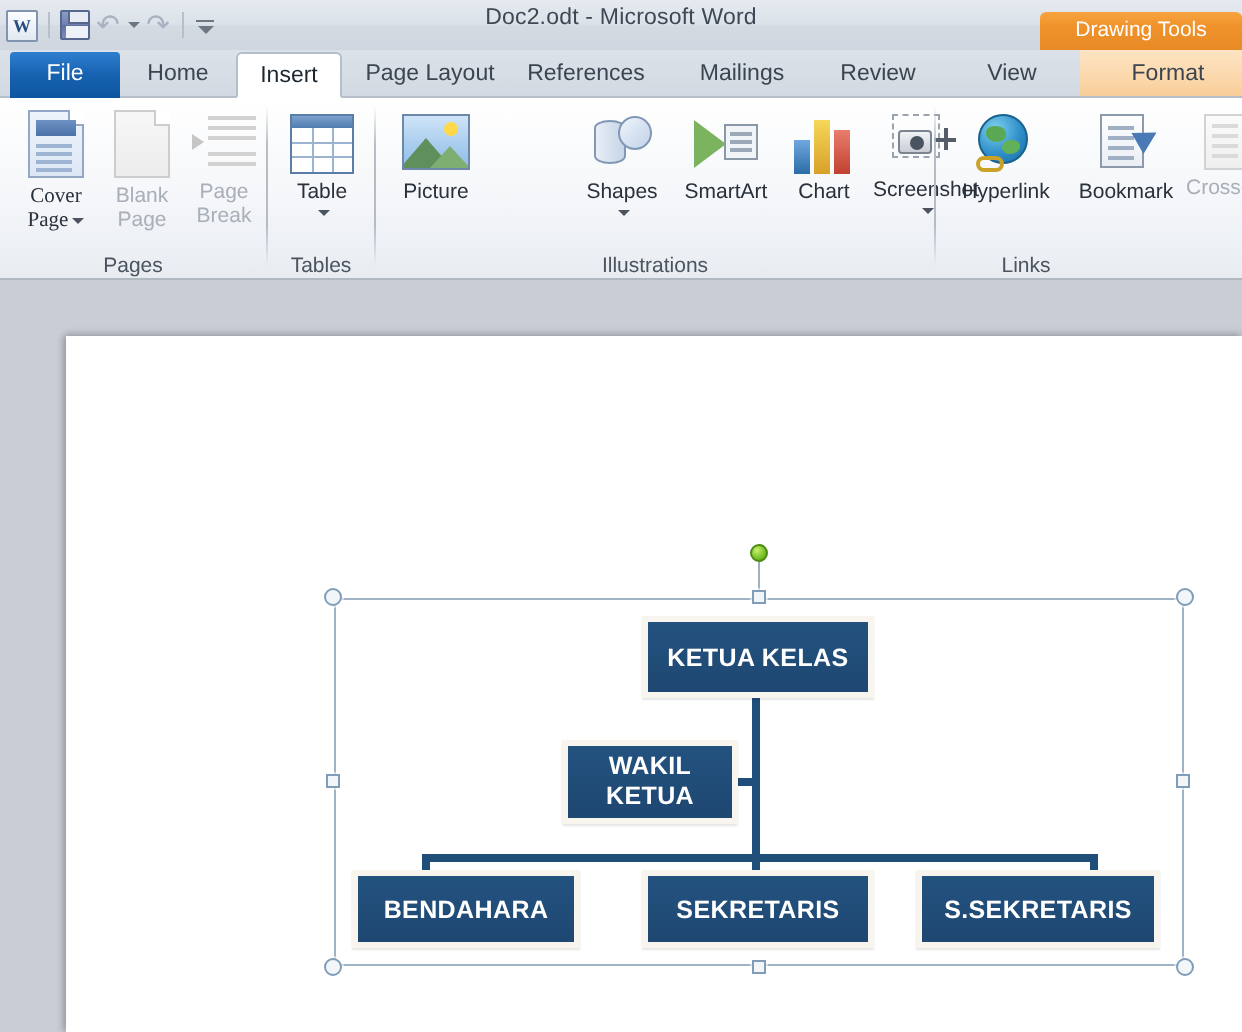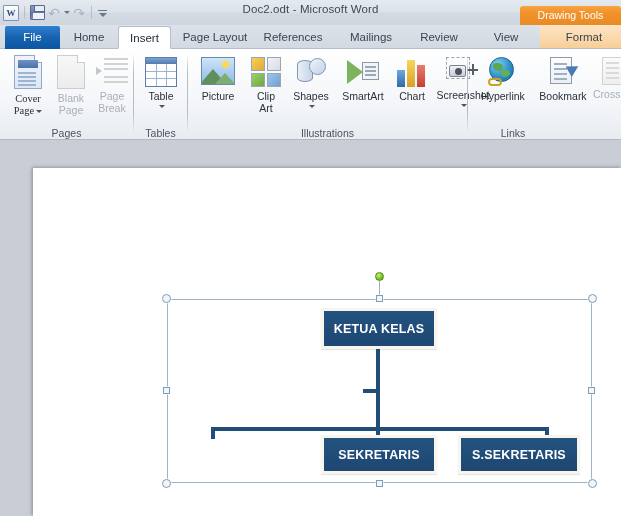--- a/index.html
+++ b/index.html
@@ -472,30 +472,20 @@
     <div class="grp" style="left:188px; width:279px;">
       <div class="btn" style="left:4px; top:8px; width:52px;">
         <div class="ic-picture">
           <div class="sun"></div>
             <div class="m1"></div>
             <div class="m2"></div>
         </div>
         <div class="btn-lbl" style="margin-top:6px;">Picture</div>
       </div>
 
-      <div class="btn" style="left:58px; top:8px; width:40px;">
-        <div class="ic-clip">
-            <i></i>
-            <i></i>
-            <i></i>
-            <i></i>
-          </div>
-        <div class="btn-lbl" style="margin-top:4px;">Clip</div>
-        <div class="btn-lbl">Art</div>
-      </div>
 
       <div class="btn" style="left:98px; top:8px; width:50px;">
         <div class="ic-shapes">
             <div class="cyl"></div>
             <div class="cir"></div>
           </div>
         <div class="btn-lbl" style="margin-top:4px;">Shapes</div>
         <div class="caret-row">
             <span class="caret-dn"></span>
           </div>
@@ -598,21 +588,27 @@
     <div class="conn" style="left:196px; top:90px;  width:16px; height:4px;"></div>
     <div class="conn" style="left:44px;  top:128px; width:338px;height:4px;"></div>
     <div class="conn" style="left:44px;  top:128px; width:4px;  height:12px;"></div>
     <div class="conn" style="left:209px; top:128px; width:4px;  height:12px;"></div>
     <div class="conn" style="left:378px; top:128px; width:4px;  height:12px;"></div>
 
     <div class="node" style="left:154px; top:9px;   width:116px; height:41px;">
       <span>KETUA KELAS</span>
     </div>
 
-
+    <div class="node" style="left:114px; top:71px;  width:88px;  height:42px; line-height:15px;">
+      <span><span>WAKIL</span><br><span>KETUA</span></span>
+    </div>
+
+    <div class="node" style="left:9px;   top:136px; width:114px; height:39px;">
+      <span>BENDAHARA</span>
+    </div>
 
     <div class="node" style="left:154px; top:136px; width:116px; height:39px;">
       <span>SEKRETARIS</span>
     </div>
 
     <div class="node" style="left:291px; top:136px; width:122px; height:39px;">
       <span>S.SEKRETARIS</span>
     </div>
 
   </div>

